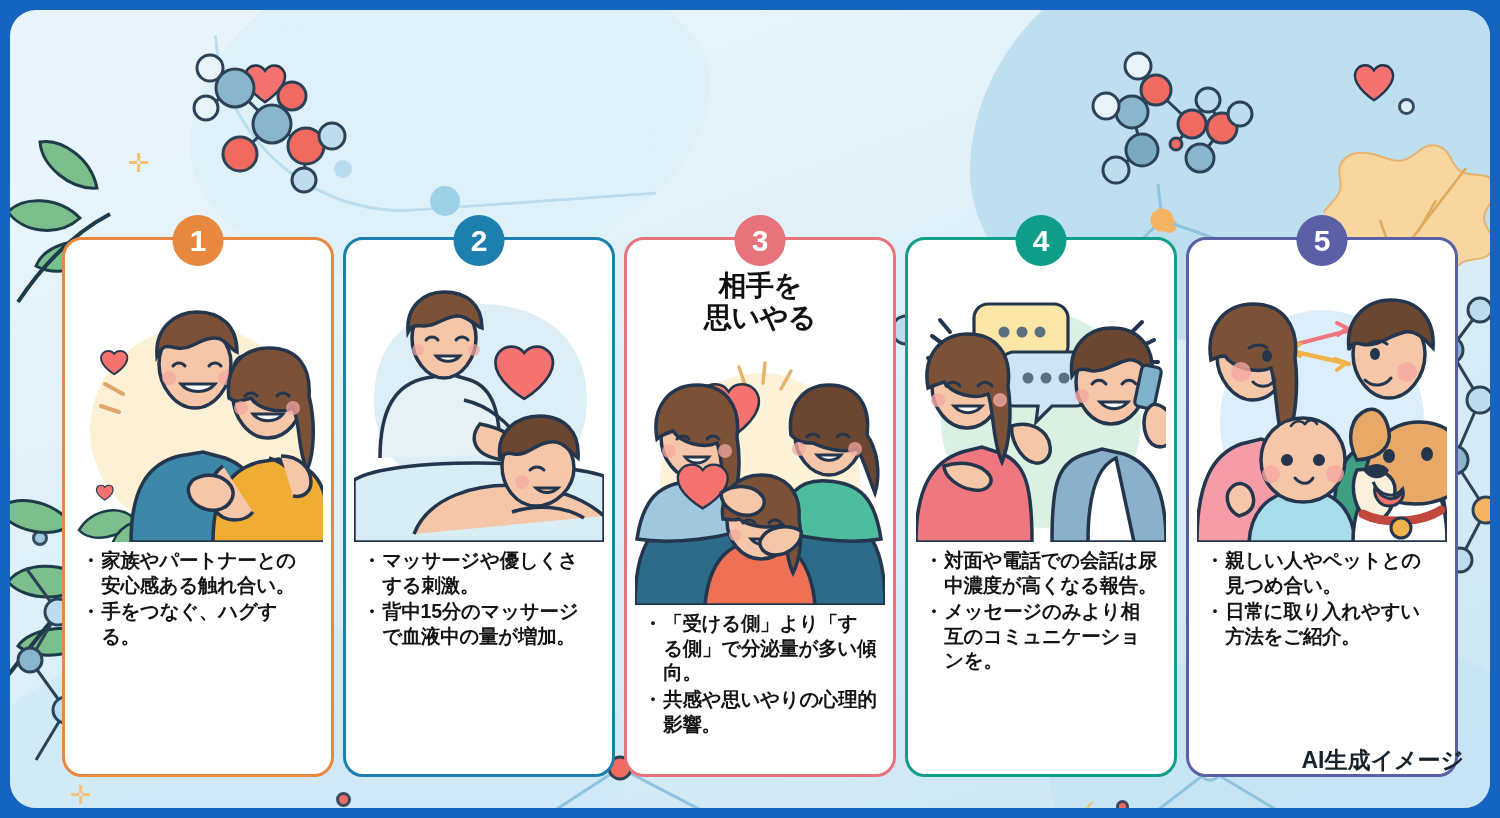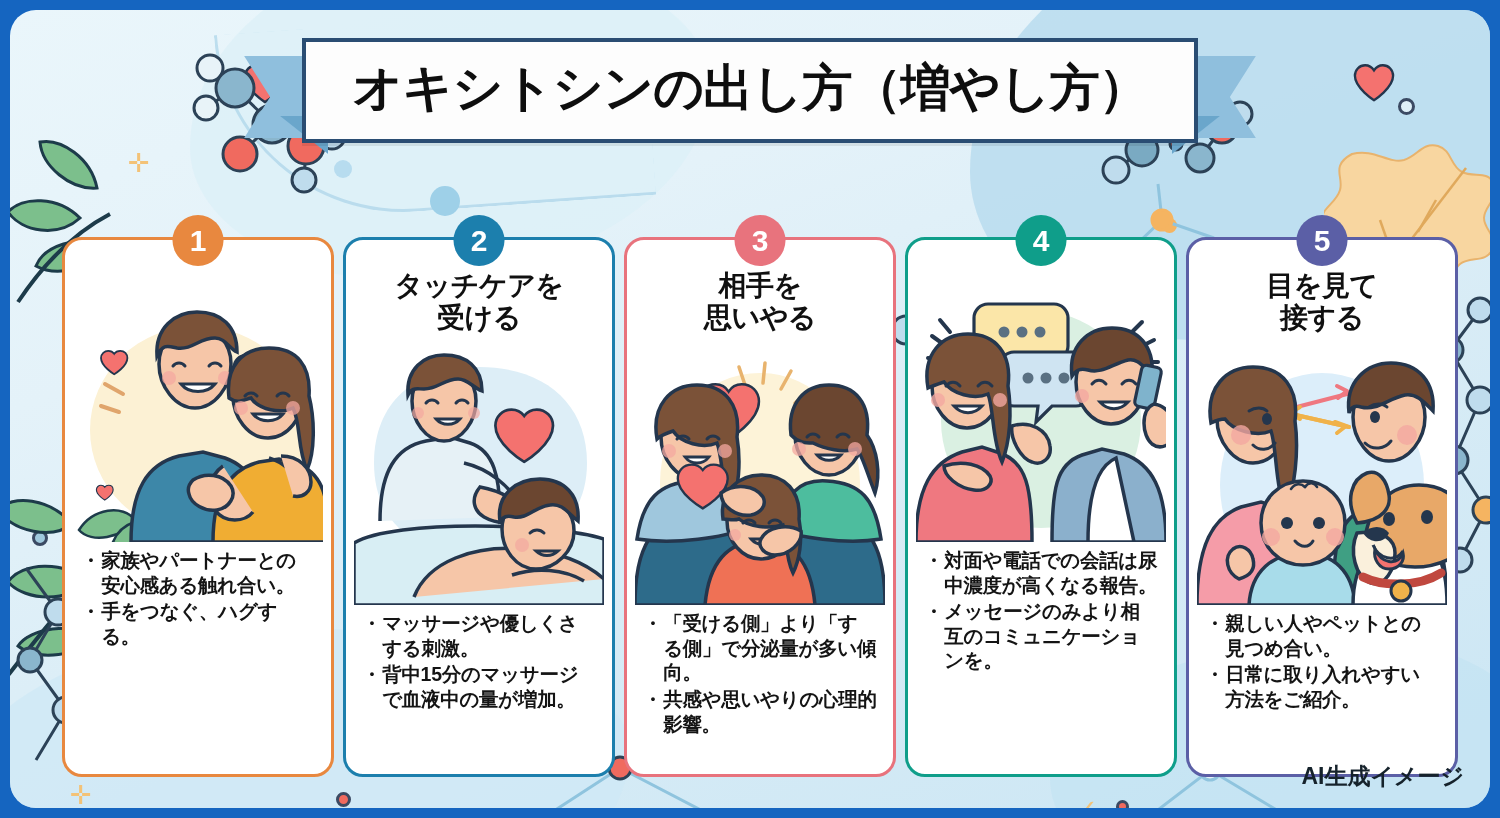--- a/index.html
+++ b/index.html
@@ -69,21 +69,21 @@
     line-height:1.13;letter-spacing:-.5px;white-space:pre-line;}
   .illus{position:relative;width:100%;height:268px;margin-top:4px;flex:none;
     display:flex;align-items:flex-end;justify-content:center;overflow:hidden;}
   .illus svg{display:block;}
   .bullets{width:100%;padding:6px 8px 0 8px;flex:1;}
   .bullet{display:flex;font-size:19.5px;font-weight:700;color:#141414;
     line-height:1.26;margin-bottom:2px;letter-spacing:-.3px;}
   .bullet .bdot{flex:none;margin-right:1px;}
   .bullet .btxt{flex:1;}
 
-  .footer{position:absolute;right:26px;bottom:16px;font-size:23px;
+  .footer{position:absolute;right:26px;bottom:32px;font-size:23px;
     font-weight:700;color:#15222b;z-index:7;}
 </style>
 </head>
 <body>
 
 <div id="poster">
 <div id="inner">
 
   <div class="blobA"></div>
   <div class="blobB"></div>
@@ -229,31 +229,20 @@
     </g>
   </svg>
 
   <svg class="molecule" style="left:1120px;top:740px;" width="200" height="80" viewBox="0 0 200 80">
     <g stroke="#8fc4de" stroke-width="3" fill="none">
       <path d="M20 66 L80 20 L150 62"></path>
       <circle cx="80" cy="20" r="10" fill="#e8f3f8" stroke="#8fc4de"></circle>
     </g>
   </svg>
 
-  <div class="title-wrap">
-    <div class="ribbon">
-      <div class="tail l"></div>
-      <div class="tail r"></div>
-      <div class="tail2 l"></div>
-      <div class="tail2 r"></div>
-      <div class="title-box">
-        <h1>オキシトシンの出し方（増やし方）</h1>
-      </div>
-    </div>
-  </div>
 
   <div class="cards">
 
     <div class="card" style="border-color:#e8883f;">
       <div class="badge" style="background:#e8883f;">1</div>
       <div class="illus">
         <svg width="250" height="262" viewBox="0 0 250 262">
           <ellipse cx="125" cy="150" rx="108" ry="104" fill="#fcf1d4"></ellipse>
           <g stroke="#e0a56c" stroke-width="4" stroke-linecap="round">
             <path d="M28 126 L46 132"></path>
@@ -308,22 +297,20 @@
         </div>
         <div class="bullet">
           <span class="bdot">・</span>
           <span class="btxt">手をつなぐ、ハグする。</span>
         </div>
       </div>
     </div>
 
     <div class="card" style="border-color:#1c7fad;">
       <div class="badge" style="background:#1c7fad;">2</div>
-      <h2>タッチケアを
-受ける</h2>
       <div class="illus">
         <svg width="250" height="262" viewBox="0 0 250 262">
           <path d="M20 120c0-60 40-96 105-96s108 36 108 96c0 56-40 92-108 92S20 176 20 120z" fill="#ddeef7"></path>
           <path d="M126 52c0-10 8-18 18-18 6 0 11 3 14 7 3-4 8-7 14-7 10 0 18 8 18 18 0 21-32 40-32 40s-32-19-32-40z" transform="translate(28,36) scale(.9)" fill="#f4726f" stroke="#24364d" stroke-width="3"></path>
           <path d="M126 52c0-10 8-18 18-18 6 0 11 3 14 7 3-4 8-7 14-7 10 0 18 8 18 18 0 21-32 40-32 40s-32-19-32-40z" transform="translate(10,78) scale(.5)" fill="#f4726f" stroke="#24364d" stroke-width="3"></path>
 
           <path d="M0 200c40-24 200-20 250-4v66H0z" fill="#d8eef4" stroke="#24364d" stroke-width="3.5"></path>
 
           <path d="M26 178c0-50 16-74 46-80l24-4 20 6c24 8 30 34 30 74" fill="#e6f1f6" stroke="#24364d" stroke-width="3.5"></path>
           <path d="M58 58c0-20 14-34 32-34s32 14 32 34-14 40-32 40-32-20-32-40z" fill="#f6c6a8" stroke="#24364d" stroke-width="3.5"></path>
@@ -492,22 +479,20 @@
         </div>
         <div class="bullet">
           <span class="bdot">・</span>
           <span class="btxt">メッセージのみより相互のコミュニケーションを。</span>
         </div>
       </div>
     </div>
 
     <div class="card" style="border-color:#5b5fa6;">
       <div class="badge" style="background:#5b5fa6;">5</div>
-      <h2>目を見て
-接する</h2>
       <div class="illus">
         <svg width="250" height="262" viewBox="0 0 250 262">
           <ellipse cx="125" cy="142" rx="102" ry="112" fill="#dceefa"></ellipse>
 
           <g stroke-width="4" fill="none" stroke-linecap="round">
             <path d="M92 66 L154 50" stroke="#ef7880"></path>
             <path d="M150 48 l-10 -5 m10 5 l-9 7" stroke="#ef7880"></path>
             <path d="M152 84 L90 70" stroke="#f0b24a"></path>
             <path d="M93 70 l10 -6 m-10 6 l10 6" stroke="#f0b24a"></path>
             <path d="M90 70 L152 84" stroke="#f0b24a"></path>

